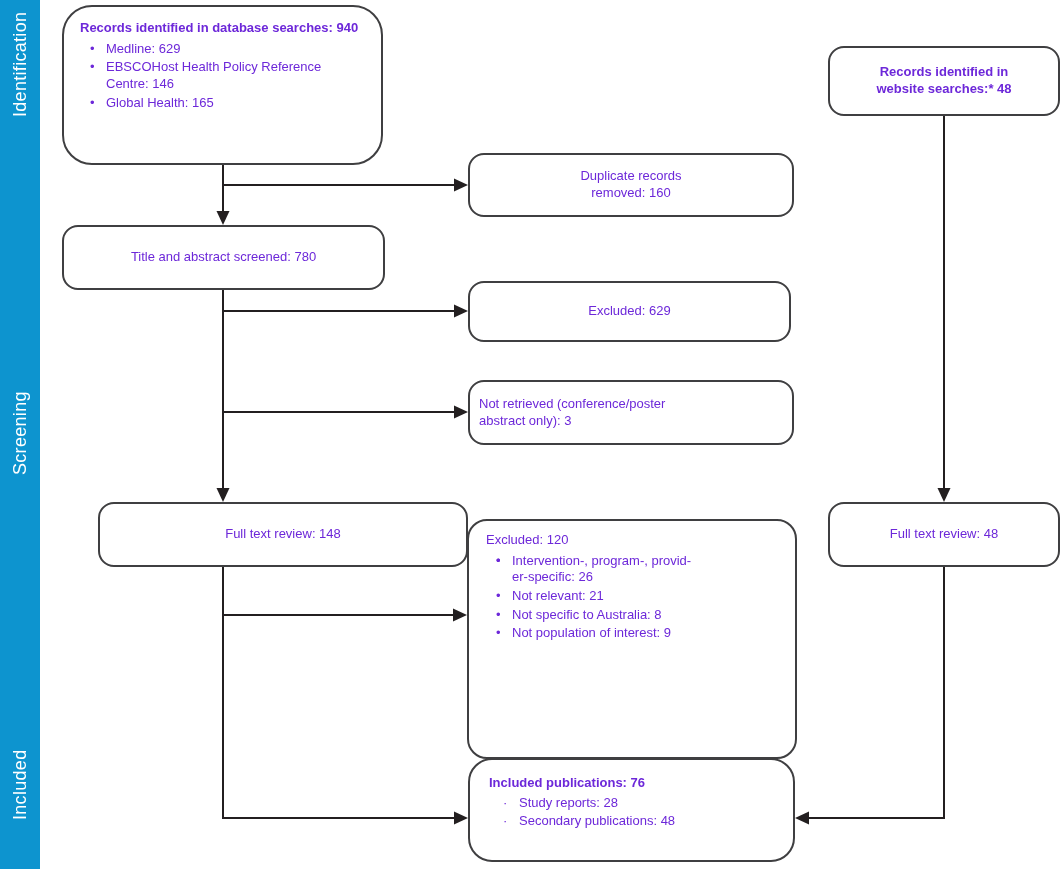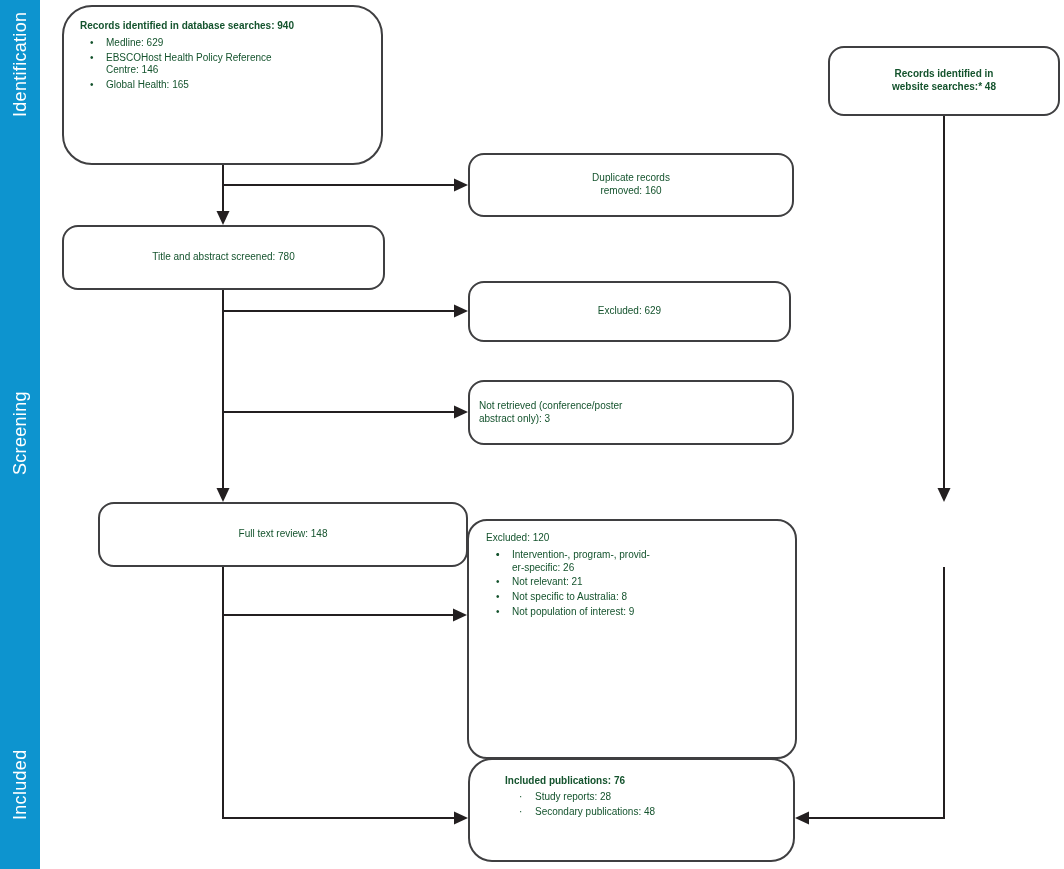--- a/index.html
+++ b/index.html
@@ -23,36 +23,36 @@
     color:#ffffff;font-size:18px;letter-spacing:.3px;white-space:nowrap;
   }
   .vlabel.identification{top:8px;height:112px;}
   .vlabel.screening{top:384px;height:98px;}
   .vlabel.included{top:737px;height:96px;}
 
   
   .box{
     position:absolute;box-sizing:border-box;background:#ffffff;
     border:2px solid var(--border);border-radius:16px;
-    font-size:10px;line-height:1.28;color:#14532d;
+    font-size:13px;line-height:1.28;color:#6d28d9;
   }
   .box.center{display:flex;align-items:center;justify-content:center;text-align:center;padding:6px 14px;}
   .box .txt{white-space:pre-line;}
   .bold{font-weight:bold;}
 
   .b-db{left:62px;top:5px;width:321px;height:160px;border-radius:30px;padding:13px 14px 0 16px;}
   .b-web{left:828px;top:46px;width:232px;height:70px;}
   .b-dup{left:468px;top:153px;width:326px;height:64px;}
   .b-tas{left:62px;top:225px;width:323px;height:65px;}
   .b-ex629{left:468px;top:281px;width:323px;height:61px;}
   .b-nr{left:468px;top:380px;width:326px;height:65px;display:flex;align-items:center;padding:6px 9px;justify-content:flex-start;text-align:left;}
   .b-ftl{left:74px;top:502px;width:370px;height:65px;margin-left:24px;}
   .b-ex120{left:467px;top:483px;width:330px;height:240px;border-radius:20px;padding:11px 12px 0 17px;margin-top:36px;}
   .b-ftr{left:828px;top:502px;width:232px;height:65px;}
-  .b-inc{left:468px;top:758px;width:327px;height:104px;border-radius:24px;padding:15px 12px 0 35px;}
+  .b-inc{left:468px;top:758px;width:327px;height:104px;border-radius:24px;padding:15px 12px 0 19px;}
 
   ul.blist{list-style:none;margin:4px 0 0 0;padding:0 0 0 10px;}
   ul.blist li{position:relative;padding-left:16px;margin:2px 0;}
   ul.blist li .dot{position:absolute;left:0;top:0;}
   ul.blist li .bt{white-space:pre-line;display:inline-block;}
   .b-inc ul.blist{padding-left:14px;margin-top:3px;}
 
   
   svg.arrows{position:absolute;left:0;top:0;width:1064px;height:869px;pointer-events:none;}
   svg.arrows path{stroke:var(--line);stroke-width:2;fill:none;}
@@ -149,20 +149,23 @@
     <ul class="blist">
       <li><span class="dot">•</span></li>
       <li><span class="dot">•</span><span class="bt">Intervention-, program-, provid-
 er-specific: 26</span></li>
       <li><span class="dot">•</span><span class="bt">Not relevant: 21</span></li>
       <li><span class="dot">•</span><span class="bt">Not specific to Australia: 8</span></li>
       <li><span class="dot">•</span><span class="bt">Not population of interest: 9</span></li>
     </ul>
   </div>
 
+  <div class="box b-ftr center">
+    <div class="txt">Full text review: 48</div>
+  </div>
 
   <div class="box b-inc">
     <div class="txt bold">Included publications: 76</div>
     <ul class="blist">
       <li><span class="dot">·</span><span class="bt">Study reports: 28</span></li>
       <li><span class="dot">·</span><span class="bt">Secondary publications: 48</span></li>
     </ul>
   </div>
 
 </div>

